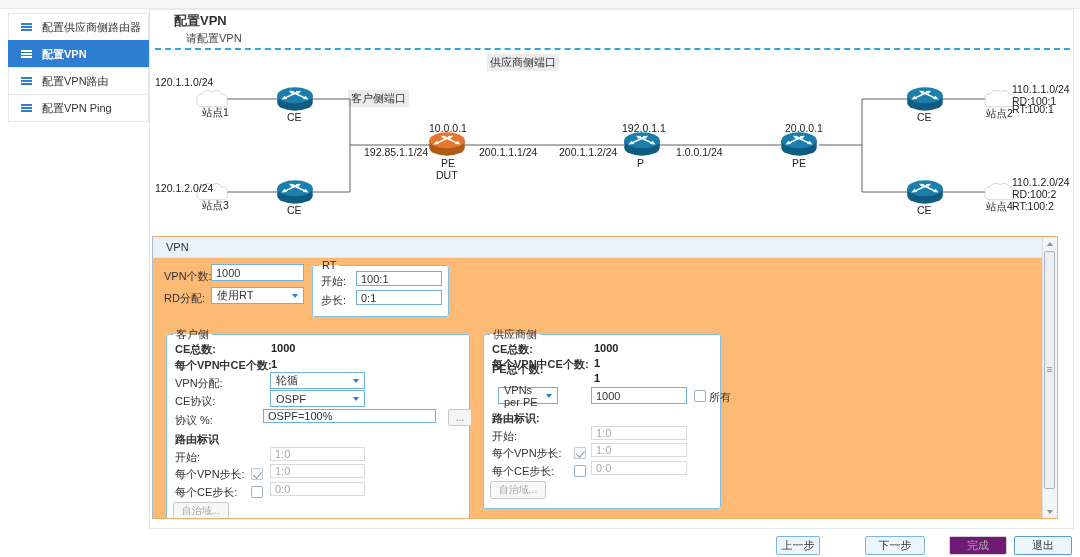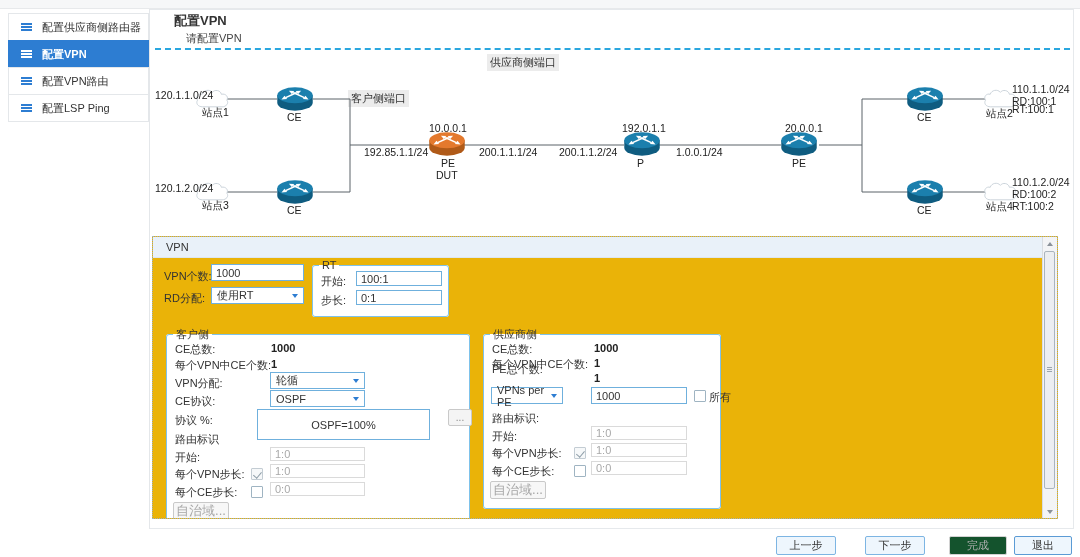--- a/index.html
+++ b/index.html
@@ -35,41 +35,41 @@
   .port-label.provider { left:487px; }
 
   
   .topo-lines { position:absolute; left:150px; top:60px; width:930px; height:180px; }
   .topo-node { position:absolute; width:38px; height:28px; }
   .topo-cloud { position:absolute; }
   .topo-label { position:absolute; font-size:10.5px; color:#222; white-space:nowrap; }
 
   
   .vpn-panel { position:absolute; left:152px; top:236px; width:906px; height:283px;
-    border:1px dotted #9fb2c0; background:#eab308; overflow:hidden; }
+    border:1px dotted #9fb2c0; background:#fdba74; overflow:hidden; }
   .vpn-panel-header { position:absolute; left:0; top:0; right:15px; height:21px;
     background:#e9f1f9; border-bottom:1px solid #dde7f0; font-size:11px;
     display:flex; align-items:center; padding-left:13px; color:#333; }
 
   .scrollbar { position:absolute; right:0; top:0; width:15px; height:100%;
     background:#f3f4f6; border-left:1px solid #d9dde1; }
   .sb-btn { position:absolute; left:0; width:14px; height:13px; display:flex;
     align-items:center; justify-content:center; background:#f3f4f6; }
   .sb-btn.up { top:0; } .sb-btn.down { bottom:0; }
   .tri-up { width:0; height:0; border-left:3.5px solid transparent; border-right:3.5px solid transparent;
     border-bottom:4.5px solid #8a9199; }
   .tri-down { width:0; height:0; border-left:3.5px solid transparent; border-right:3.5px solid transparent;
     border-top:4.5px solid #8a9199; }
   .sb-thumb { position:absolute; left:1px; top:14px; width:11px; height:238px;
     background:#eceef1; border:1px solid #aab4bd; border-radius:2px; }
   .sb-grip { position:absolute; left:2px; top:50%; margin-top:-3px; width:5px; height:1px;
     background:#9aa4ad; box-shadow:0 2px 0 #9aa4ad, 0 4px 0 #9aa4ad; }
 
   .fl { position:absolute; font-size:11px; color:#333; white-space:nowrap; }
-  .fl.bold { font-weight:normal; }
+  .fl.bold { font-weight:bold; }
   .fv { position:absolute; font-size:11px; font-weight:bold; color:#222; }
 
   input.ui-input { position:absolute; font-family:inherit; font-size:11px; color:#333;
     border:1px solid #6fb0dd; padding:0 4px; background:#fff; }
   input.dis { border-color:#dadada; color:#a9a9a9; }
 
   .ui-select { position:absolute; border:1px solid #6fb0dd; background:#fff; height:17px;
     display:flex; align-items:center; justify-content:space-between; padding:0 5px;
     font-size:11px; cursor:pointer; }
   .caret { width:0; height:0; border-left:3.5px solid transparent;
@@ -79,28 +79,28 @@
   fieldset.grp legend { font-size:11px; color:#333; margin-left:6px; padding:0 3px; }
 
   .cb { position:absolute; width:12px; height:12px; border:1px solid #9fb4c2;
     background:#fff; border-radius:1px; }
   .cb.dis { border-color:#c3ccd3; background:#f6f8f9; }
   .cb.checked::after { content:""; position:absolute; left:3px; top:0.5px; width:3.5px; height:7px;
     border:solid #8f9ea9; border-width:0 1.8px 1.8px 0; transform:rotate(40deg); }
 
   .mini-btn { position:absolute; font-size:10px; color:#8a8a8a; background:#f4f4f4;
     border:1px solid #c9c9c9; border-radius:2px; text-align:center; line-height:15px; }
-  .gray-btn { position:absolute; font-size:13px; color:#a6a6a6; background:#f7f7f7;
+  .gray-btn { position:absolute; font-size:10px; color:#a6a6a6; background:#f7f7f7;
     border:1px solid #c9c9c9; border-radius:2px; text-align:center; line-height:16px; }
 
   
   .btn { position:absolute; top:536px; height:19px; font-size:11px; text-align:center;
     line-height:17px; border-radius:2px; background:#eef6fd; border:1px solid #7db5e3;
     color:#333; cursor:pointer; }
-  .btn.disabled { background:#14532d; border-color:#d2d2d2; color:#b2b2b2; cursor:default; }
+  .btn.disabled { background:#701a75; border-color:#d2d2d2; color:#b2b2b2; cursor:default; }
   .btn.exit { border-color:#5b9bd5; }
 </style>
 </head>
 <body>
 
 <div class="top-strip"></div>
 <div class="main-frame"></div>
 
 <div class="sidebar">
     <div class="sb-item">
@@ -110,21 +110,21 @@
     <div class="sb-item selected">
       <span class="hamb"></span>
       <span>配置VPN</span>
     </div>
     <div class="sb-item">
       <span class="hamb"></span>
       <span>配置VPN路由</span>
     </div>
     <div class="sb-item">
       <span class="hamb"></span>
-      <span>配置LSP Ping</span>
+      <span>配置VPN Ping</span>
     </div>
   </div>
 
 <div class="page-title">配置VPN</div>
 <div class="page-subtitle">请配置VPN</div>
 <div class="dashed-sep"></div>
 <div class="port-label customer">客户侧端口</div>
 <div class="port-label provider">供应商侧端口</div>
 
 <svg class="topo-lines">
@@ -251,21 +251,21 @@
         <line x1="18" y1="8" x2="30" y2="13.5"></line>
       </g>
       <g fill="#fff">
         <polygon points="5.5,15.5 11.5,15.0 8.8,11.4"></polygon>
         <polygon points="26.5,6.2 20.8,6.4 23.3,9.9"></polygon>
         <polygon points="13.5,6.2 19.2,6.4 16.7,9.9"></polygon>
         <polygon points="34.5,15.5 28.5,15.0 31.2,11.4"></polygon>
       </g>
     </svg></span>
 
-<div class="topo-label" style="left:155px;top:89px">120.1.1.0/24</div>
+<div class="topo-label" style="left:155px;top:76px">120.1.1.0/24</div>
 <div class="topo-label" style="left:202px;top:106px">站点1</div>
 <div class="topo-label" style="left:155px;top:182px">120.1.2.0/24</div>
 <div class="topo-label" style="left:202px;top:199px">站点3</div>
 <div class="topo-label" style="left:287px;top:111px">CE</div>
 <div class="topo-label" style="left:287px;top:204px">CE</div>
 <div class="topo-label" style="left:364px;top:146px">192.85.1.1/24</div>
 <div class="topo-label" style="left:429px;top:122px">10.0.0.1</div>
 <div class="topo-label" style="left:441px;top:157px">PE</div>
 <div class="topo-label" style="left:436px;top:169px">DUT</div>
 <div class="topo-label" style="left:479px;top:146px">200.1.1.1/24</div>
@@ -316,21 +316,21 @@
     <div class="ui-select" style="left:103px;top:30px;width:95px">
       <span>轮循</span>
       <span class="caret"></span>
     </div>
     <div class="fl" style="left:8px;top:52px">CE协议:</div>
     <div class="ui-select" style="left:103px;top:48px;width:95px">
       <span>OSPF</span>
       <span class="caret"></span>
     </div>
     <div class="fl" style="left:8px;top:71px">协议 %:</div>
-    <input class="ui-input" style="left: 90px; top: 67px; width: 173px; height: 31px; text-align: center;" value="OSPF=100%">
+    <input class="ui-input" style="left: 96px; top: 67px; width: 173px; height: 14px;" value="OSPF=100%">
     <button class="mini-btn" style="left:281px;top:67px;width:24px;height:17px">...</button>
 
     <div class="fl bold" style="left:8px;top:90px">路由标识</div>
     <div class="fl" style="left:8px;top:108px">开始:</div>
     <input class="ui-input dis" style="left: 103px; top: 105px; width: 95px; height: 14px;" disabled="" value="1:0">
     <div class="fl" style="left:8px;top:125px">每个VPN步长:</div>
     <span class="cb dis checked" style="left:84px;top:126px"></span>
     <input class="ui-input dis" style="left: 103px; top: 122px; width: 95px; height: 14px;" disabled="" value="1:0">
     <div class="fl" style="left:8px;top:143px">每个CE步长:</div>
     <span class="cb" style="left:84px;top:144px"></span>
@@ -340,21 +340,21 @@
 
   <fieldset class="grp" style="left:330px;top:90px;width:238px;height:182px">
     <legend>供应商侧</legend>
     <div class="fl bold" style="left:8px;top:0px">CE总数:</div>
     <div class="fv" style="left:110px;top:0px">1000</div>
     <div class="fl bold" style="left:8px;top:15px">每个VPN中CE个数:</div>
     <div class="fv" style="left:110px;top:15px">1</div>
     <div class="fl bold" style="left:8px;top:20px">PE总个数:</div>
     <div class="fv" style="left:110px;top:30px">1</div>
 
-    <div class="ui-select" style="left:7px;top:45px;width:72px">
+    <div class="ui-select" style="left:14px;top:45px;width:60px">
       <span>VPNs per PE</span>
       <span class="caret"></span>
     </div>
     <input class="ui-input" style="left: 107px; top: 45px; width: 96px; height: 17px;" value="1000">
     <span class="cb" style="left:210px;top:48px"></span>
     <div class="fl" style="left:225px;top:48px">所有</div>
 
     <div class="fl bold" style="left:8px;top:69px">路由标识:</div>
     <div class="fl" style="left:8px;top:87px">开始:</div>
     <input class="ui-input dis" style="left: 107px; top: 84px; width: 96px; height: 14px;" disabled="" value="1:0">
@@ -373,16 +373,16 @@
       </div>
     <div class="sb-thumb">
         <span class="sb-grip"></span>
       </div>
     <div class="sb-btn down">
         <span class="tri-down"></span>
       </div>
   </div>
 </div>
 
-<button class="btn" style="left:776px;width:60px">上一步</button>
+<button class="btn" style="left:776px;width:44px">上一步</button>
 <button class="btn" style="left:865px;width:60px">下一步</button>
 <button class="btn disabled" style="left:949px;width:58px">完成</button>
 <button class="btn exit" style="left:1014px;width:58px">退出</button>
 
 </body></html>

